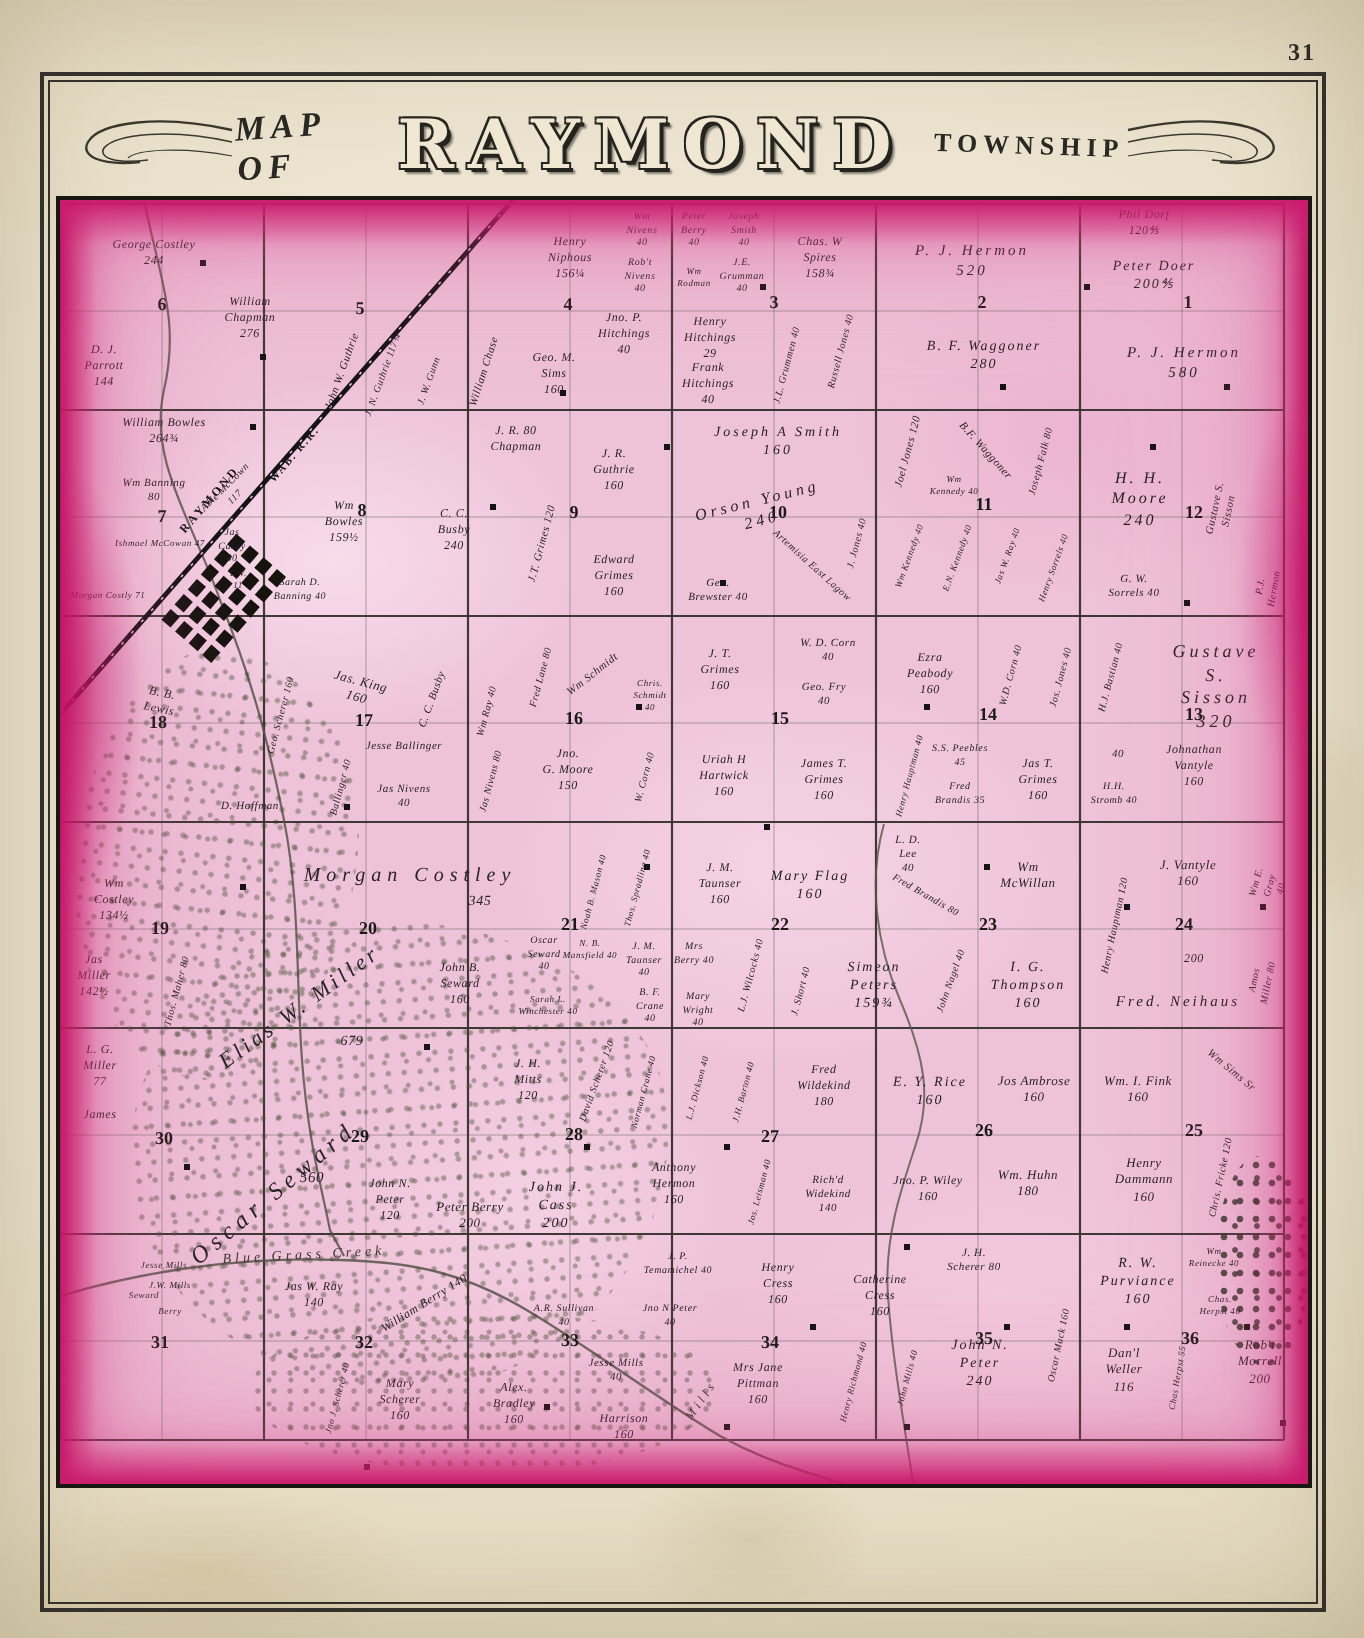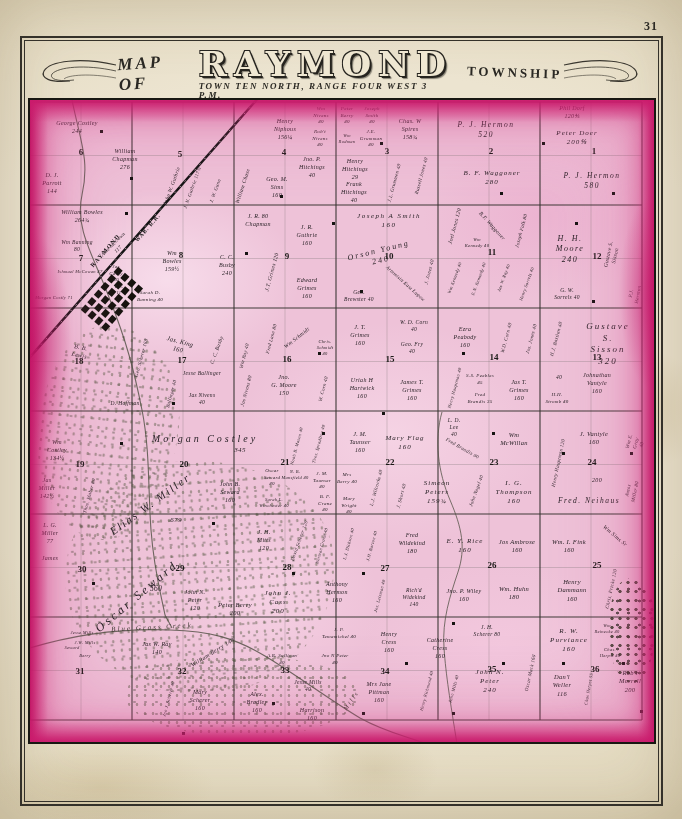--- a/index.html
+++ b/index.html
@@ -76,21 +76,20 @@
     <div class="t-group">
       <svg class="flourish" width="78" height="36" viewBox="0 0 78 36">
         <path d="M76,10 C40,2 10,6 4,16 C0,23 10,28 30,26" fill="none" stroke="#3a372f" stroke-width="1.2"></path>
         <path d="M76,16 C45,9 18,12 12,19 C9,24 18,27 34,25" fill="none" stroke="#3a372f" stroke-width="0.8"></path>
         <path d="M76,23 C50,18 28,20 24,24" fill="none" stroke="#3a372f" stroke-width="0.6"></path>
       </svg>
       <span class="t-prefix">MAP OF</span>
     </div>
     <div class="t-center">
       <span class="t-name">RAYMOND</span>
-      <span class="t-sub">TOWN TEN NORTH, RANGE FOUR WEST 3 P.M.</span>
     </div>
     <div class="t-group">
       <span class="t-suffix">TOWNSHIP</span>
       <svg class="flourish" width="78" height="36" viewBox="0 0 78 36">
         <path d="M2,10 C38,2 68,6 74,16 C78,23 68,28 48,26" fill="none" stroke="#3a372f" stroke-width="1.2"></path>
         <path d="M2,16 C33,9 60,12 66,19 C69,24 60,27 44,25" fill="none" stroke="#3a372f" stroke-width="0.8"></path>
         <path d="M2,23 C28,18 50,20 54,24" fill="none" stroke="#3a372f" stroke-width="0.6"></path>
       </svg>
     </div>
   </div>

